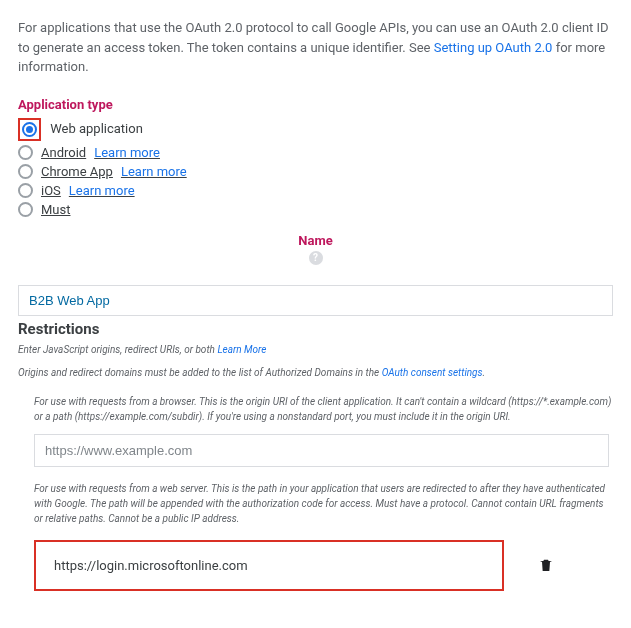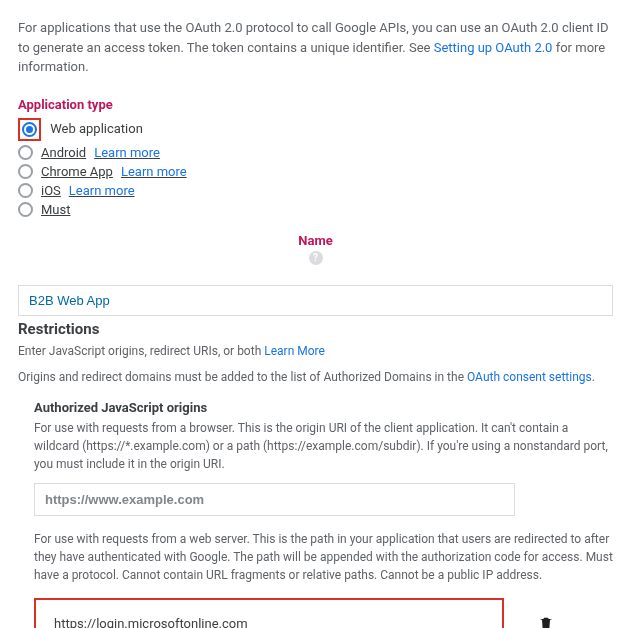--- a/index.html
+++ b/index.html
@@ -82,29 +82,28 @@
     font-size: 15px;
     color: #3c4043;
     margin-top: 4px;
   }
   .indent { margin-left: 16px; margin-top: 14px; }
   .sub-label {
     font-weight: 700;
     color: #3c4043;
     margin-bottom: 4px;
   }
-  .small { font-size: 12px; color: #5f6368; line-height: 1.5; }
+  .small { font-size: 10px; color: #5f6368; line-height: 1.5; font-style: italic; }
   .origin-input {
-    width: 481px;
+    width: 575px;
     border: 1px solid #dadce0;
     padding: 8px 10px;
     font-size: 13px;
     color: #80868b;
     margin-top: 10px;
-    font-weight: bold;
   }
   .redirect-block {
     display: flex;
     align-items: center;
     gap: 6px;
     margin-top: 14px;
   }
   .redirect-highlight {
     border: 2px solid #d93025;
     padding: 6px 10px 6px 10px;
@@ -177,21 +176,20 @@
 <div class="small" style="margin-top:4px;">
   <span>Enter JavaScript origins, redirect URIs, or both </span>
   <a href="#">Learn More</a>
 </div>
 <div class="small" style="margin-top:8px;">
   <span>Origins and redirect domains must be added to the list of Authorized Domains in the </span>
   <a href="#">OAuth consent settings</a>.
 </div>
 
 <div class="indent">
-  <div class="sub-label">Authorized JavaScript origins</div>
   <div class="small">For use with requests from a browser. This is the origin URI of the client application. It can't contain a wildcard (https://*.example.com) or a path (https://example.com/subdir). If you're using a nonstandard port, you must include it in the origin URI.</div>
   <input class="origin-input" value="https://www.example.com" style="">
 </div>
 
 <div class="indent">
   <div class="small">For use with requests from a web server. This is the path in your application that users are redirected to after they have authenticated with Google. The path will be appended with the authorization code for access. Must have a protocol. Cannot contain URL fragments or relative paths. Cannot be a public IP address.</div>
 
   <div class="redirect-block">
     <div class="redirect-highlight">
       <div class="redirect-row">

